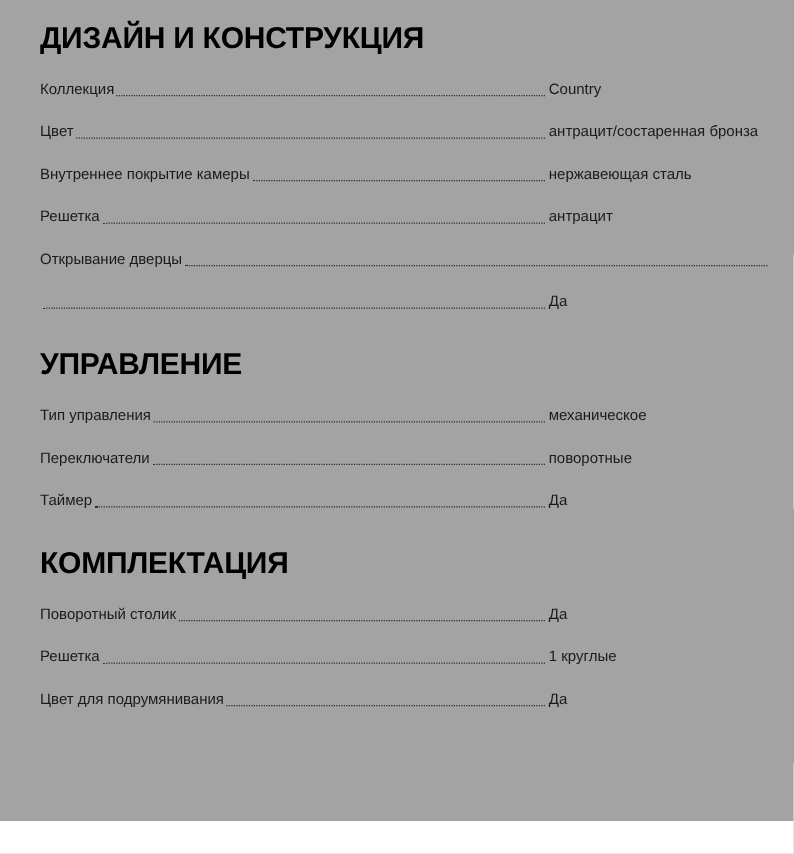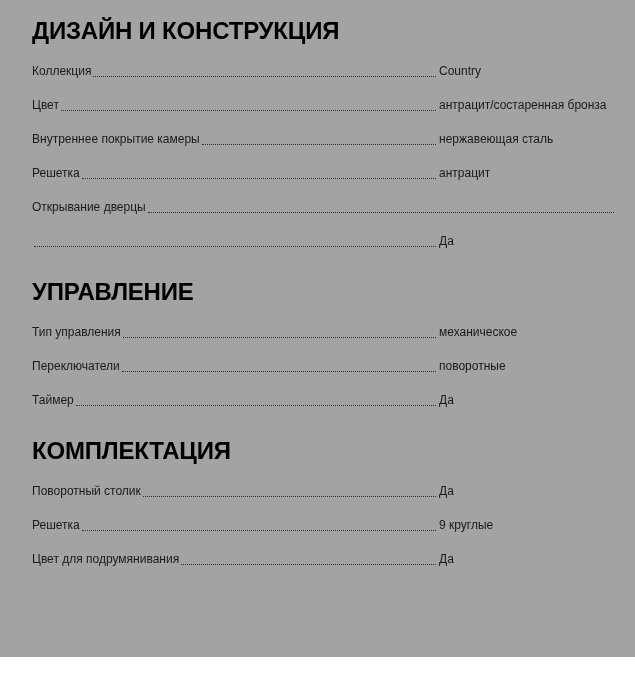--- a/index.html
+++ b/index.html
@@ -123,21 +123,21 @@
 
     <div class="spec-row">
       <span class="spec-label">Поворотный столик</span>
       <span class="leader"></span>
       <span class="spec-value">Да</span>
     </div>
 
     <div class="spec-row">
       <span class="spec-label">Решетка</span>
       <span class="leader"></span>
-      <span class="spec-value">9 круглые</span>
+      <span class="spec-value">1 круглые</span>
     </div>
 
     <div class="spec-row">
       <span class="spec-label">Цвет для подрумянивания</span>
       <span class="leader"></span>
       <span class="spec-value">Да</span>
     </div>
   </section>
 
 </div>

